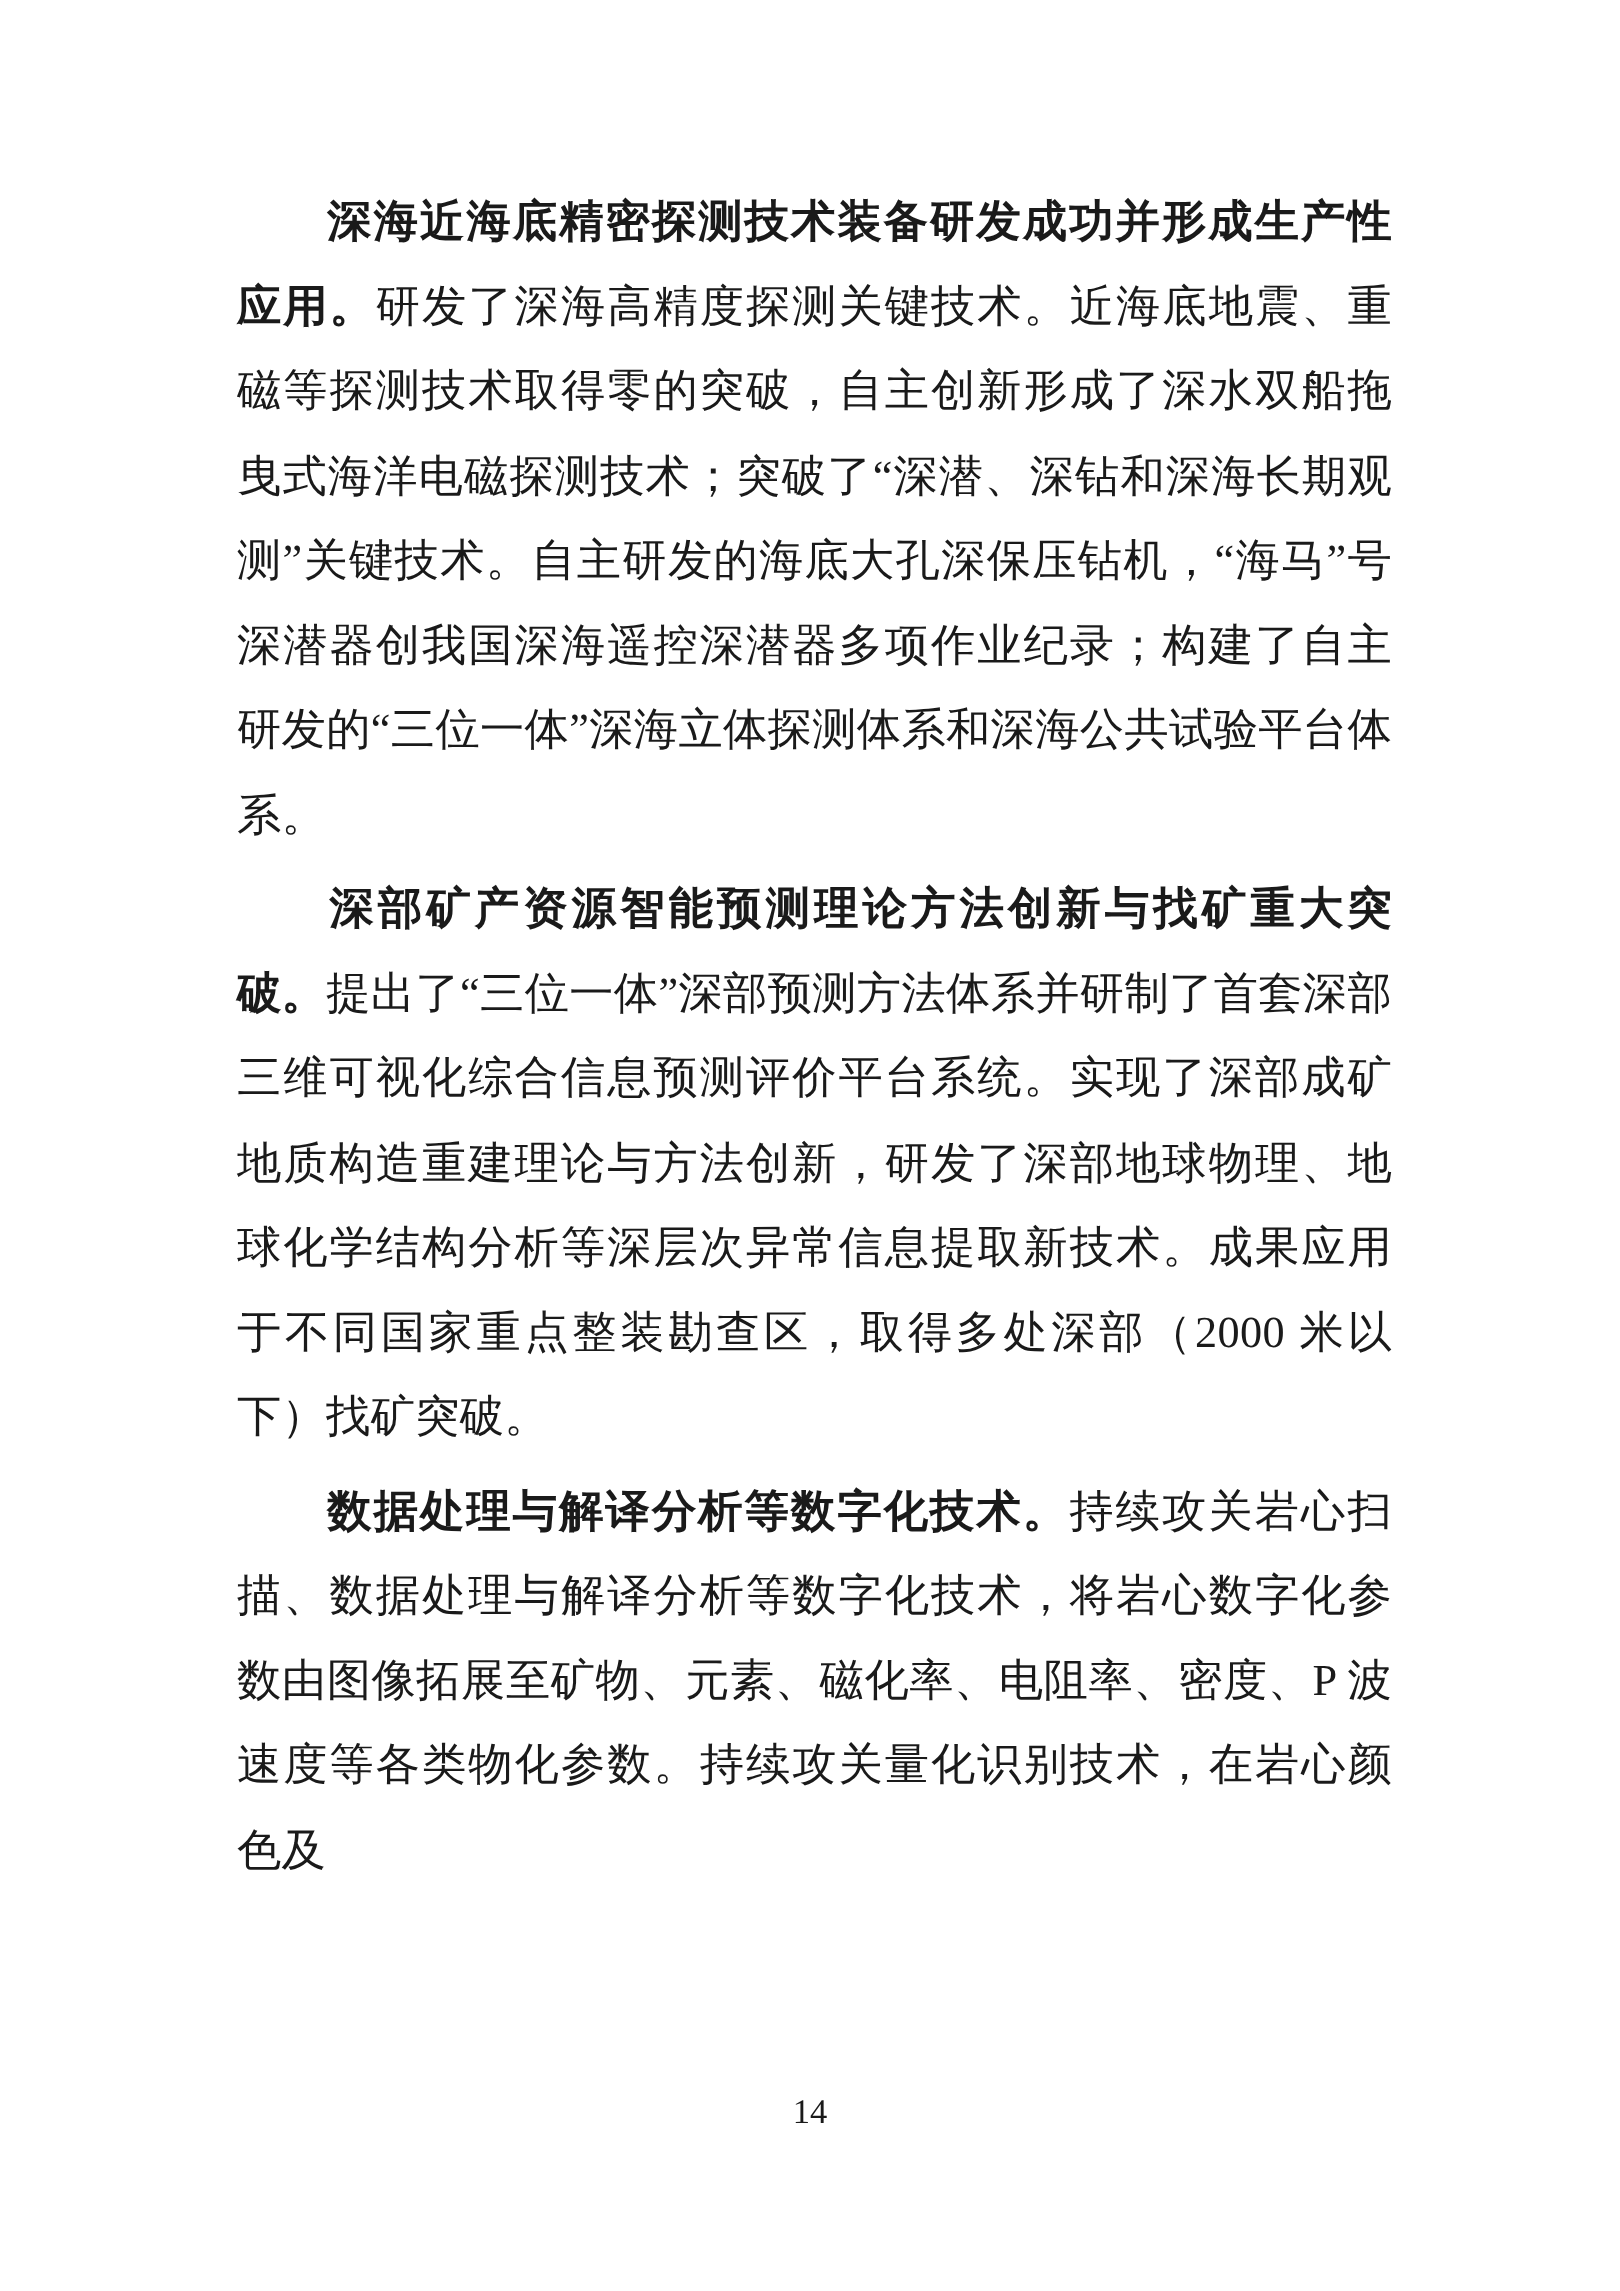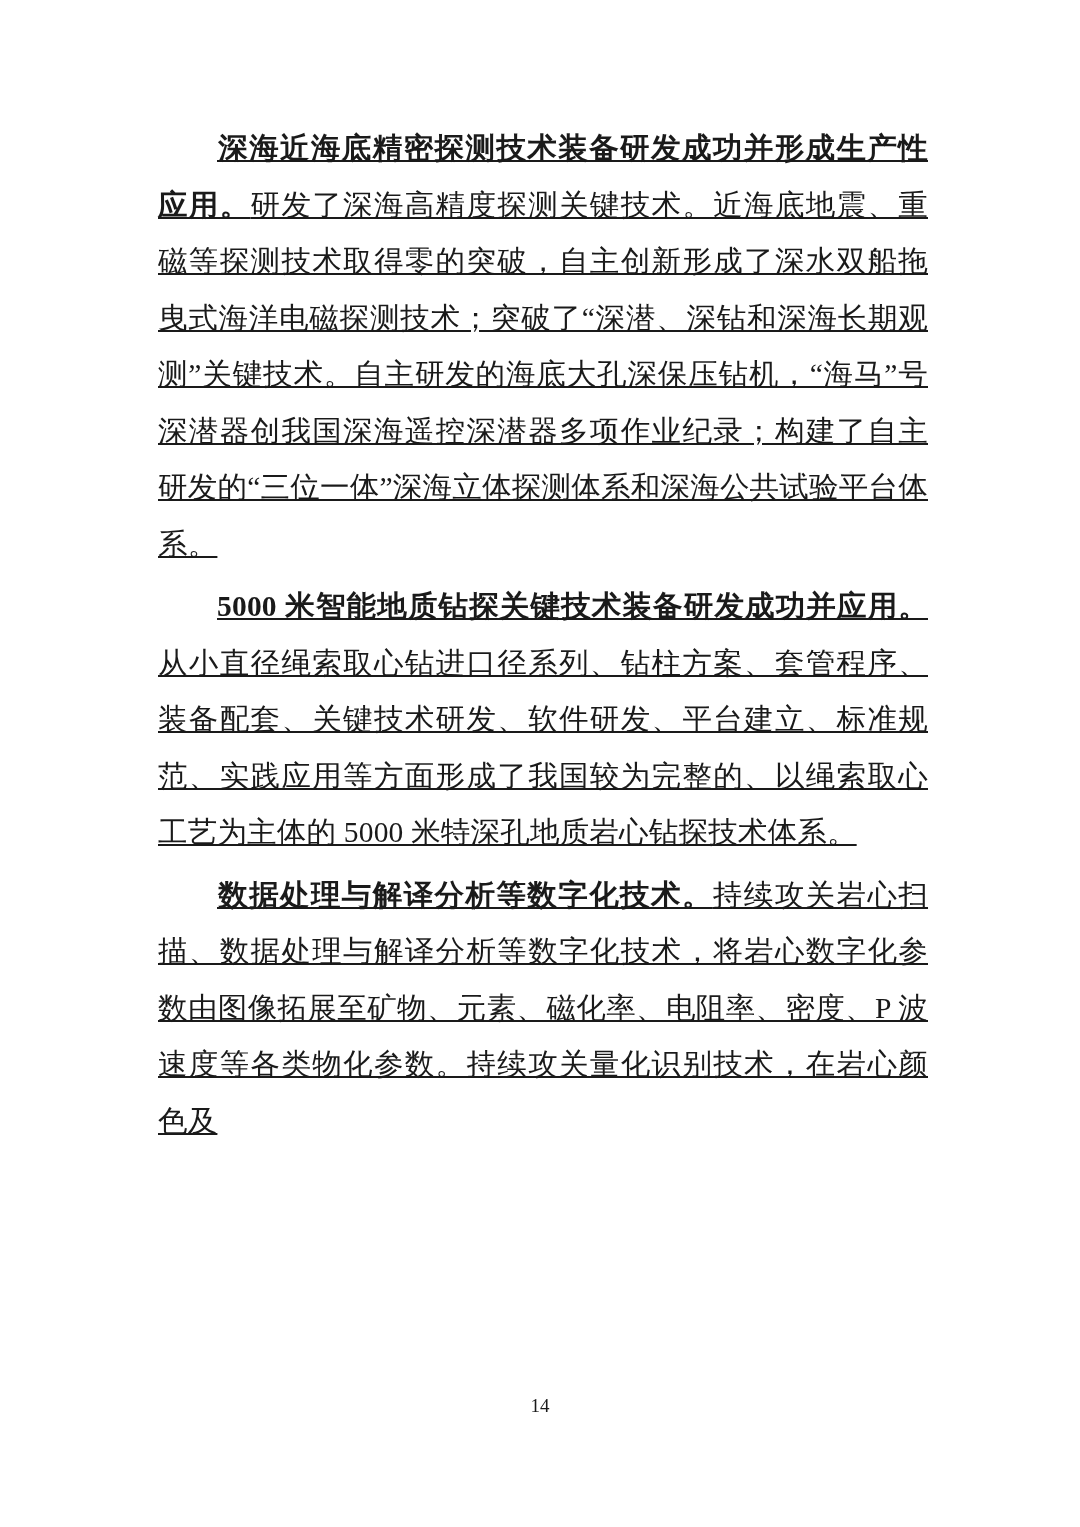--- a/index.html
+++ b/index.html
@@ -23,57 +23,56 @@
     top: 120px;
     width: 770px;
   }
   .para {
     font-size: 29.5px;
     line-height: 56.5px;
     text-align: justify;
     text-justify: inter-ideograph;
     margin: 0 0 6px 0;
     letter-spacing: 0.2px;
-    text-decoration: underline;
   }
   .para .lead {
     font-weight: bold;
   }
   .para .body {
     font-weight: normal;
   }
   .indent {
     display: inline-block;
     width: 59px;
   }
   .page-number {
     position: absolute;
     left: 0;
     right: 0;
     top: 1395px;
     text-align: center;
-    font-size: 19px;
+    font-size: 23px;
     font-family: "Liberation Serif", "DejaVu Serif", serif;
     color: #1a1a1a;
   }
 </style>
 </head>
 <body>
 
 <div class="page">
   <div class="content">
 
     <p class="para">
       <span class="indent"></span><span class="lead">深海近海底精密探测技术装备研发成功并形成生产性应用。</span><span class="body">研发了深海高精度探测关键技术。近海底地震、重磁等探测技术取得零的突破，自主创新形成了深水双船拖曳式海洋电磁探测技术；突破了“深潜、深钻和深海长期观测”关键技术。自主研发的海底大孔深保压钻机，“海马”号深潜器创我国深海遥控深潜器多项作业纪录；构建了自主研发的“三位一体”深海立体探测体系和深海公共试验平台体系。</span>
     </p>
 
+    <p class="para">
+      <span class="indent"></span><span class="lead">深部矿产资源智能预测理论方法创新与找矿重大突破。</span><span class="body">提出了“三位一体”深部预测方法体系并研制了首套深部三维可视化综合信息预测评价平台系统。实现了深部成矿地质构造重建理论与方法创新，研发了深部地球物理、地球化学结构分析等深层次异常信息提取新技术。成果应用于不同国家重点整装勘查区，取得多处深部（2000 米以下）找矿突破。</span>
+    </p>
 
-    <p class="para">
-      <span class="indent"></span><span class="lead">5000 米智能地质钻探关键技术装备研发成功并应用。</span><span class="body">从小直径绳索取心钻进口径系列、钻柱方案、套管程序、装备配套、关键技术研发、软件研发、平台建立、标准规范、实践应用等方面形成了我国较为完整的、以绳索取心工艺为主体的 5000 米特深孔地质岩心钻探技术体系。</span>
-    </p>
 
     <p class="para">
       <span class="indent"></span><span class="lead">数据处理与解译分析等数字化技术。</span><span class="body">持续攻关岩心扫描、数据处理与解译分析等数字化技术，将岩心数字化参数由图像拓展至矿物、元素、磁化率、电阻率、密度、P 波速度等各类物化参数。持续攻关量化识别技术，在岩心颜色及</span>
     </p>
 
   </div>
 
   <div class="page-number">14</div>
 </div>
 

